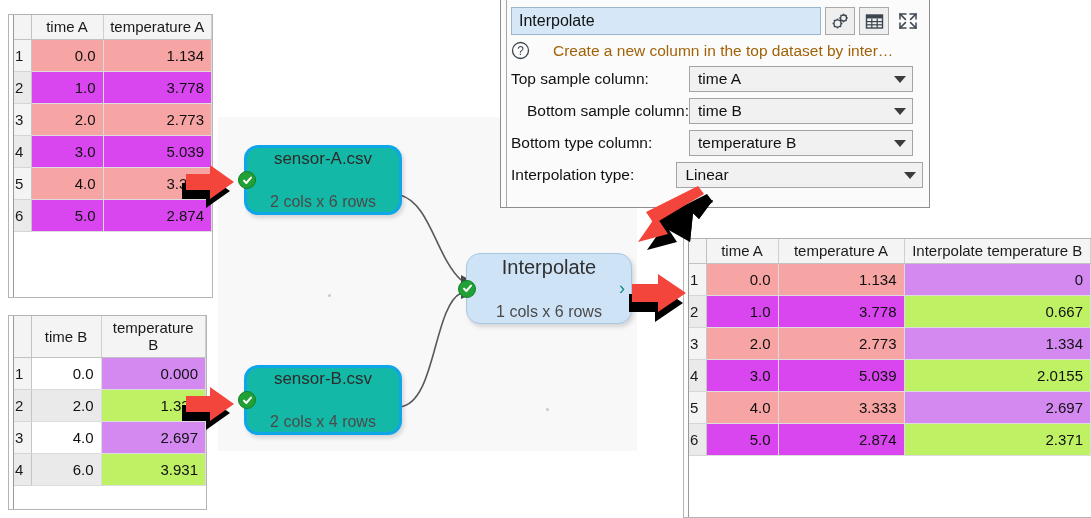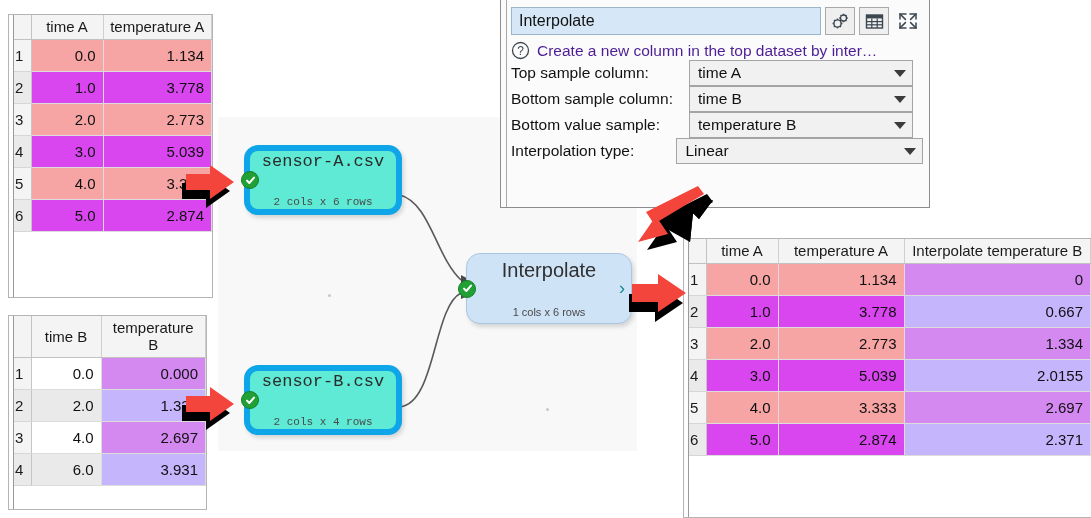--- a/index.html
+++ b/index.html
@@ -29,38 +29,38 @@
     white-space:nowrap;overflow:hidden;
   }
   .tbl td.rownum{
     background:#f4f4f4;color:#1a1a1a;text-align:left;padding-left:6px;
     border-right:1px solid #c5c5c5;border-bottom:1px solid #d6d6d6;
   }
   .tbl tr.alt td{background:#eaeaea;}
   .tbl td.red{background:#f7a4a4;}
   .tbl tr.alt td.red{background:#d946ef;}
   .tbl td.purple{background:#d389f0;}
-  .tbl tr.alt td.purple{background:#c4b5fd;}
+  .tbl tr.alt td.purple{background:#bef264;}
   .tbl td.blank{background:#ffffff;}
   .tbl tr.alt td.blank{background:#eaeaea;}
 
   
   #canvas{
     position:absolute;left:218px;top:117px;width:419px;height:334px;
     background:#f8f8f8;overflow:hidden;
   }
   #canvas .dot{position:absolute;width:3px;height:3px;background:#c9c9c9;border-radius:50%;}
   .node{
     position:absolute;border-radius:14px;box-sizing:border-box;
     box-shadow:2px 3px 4px rgba(0,0,0,0.14);
     display:flex;flex-direction:column;align-items:center;justify-content:center;
   }
   .node .title{font-size:17px;color:#2b2b2b;line-height:1;}
-  .node .sub{font-size:11px;color:#4a4a4a;margin-top:27px;line-height:1;}
-  .node.csv{background:#5eead4;border:6px solid #0ea5e9;font-family:Liberation Mono, monospace;}
+  .node .sub{font-size:16px;color:#4a4a4a;margin-top:27px;line-height:1;}
+  .node.csv{background:#14b8a6;border:3px solid #0ea5e9;}
   .node.op{background:#cfe3f7;border:1px solid #a9c6e2;}
   .node.op .title{font-size:20px;color:#303030;}
   .badge{
     position:absolute;left:-9px;top:50%;margin-top:-9px;width:18px;height:18px;border-radius:50%;
     background:#21a036;border:1px solid #148027;box-sizing:border-box;
     display:flex;align-items:center;justify-content:center;
   }
   .badge svg{display:block;}
   .outmark{position:absolute;right:6px;top:50%;margin-top:-10px;font-size:18px;color:#14898f;line-height:1;}
 
@@ -76,22 +76,22 @@
     flex:1;height:28px;line-height:26px;box-sizing:border-box;
     background:#d6e8f7;border:1px solid #9ab6cc;
     font-size:16px;color:#111;padding:0 7px;
   }
   .tbtn{
     width:30px;height:28px;box-sizing:border-box;background:#efefef;border:1px solid #a9a9a9;
     display:flex;align-items:center;justify-content:center;
   }
   .tbtn.flat{background:transparent;border:none;}
   .helprow{display:flex;align-items:center;gap:7px;margin-top:6px;}
-  .helprow .txt{font-size:15.5px;color:#4c1d95;white-space:nowrap;overflow:hidden;}
-  .frow{display:flex;align-items:center;}
+  .helprow .txt{font-size:15.5px;color:#a16207;white-space:nowrap;overflow:hidden;margin-left:16px;}
+  .frow{display:flex;align-items:center;margin-top:6px;}
   .frow .lbl{font-size:15.5px;color:#111;white-space:nowrap;}
   .combo{
     height:26px;box-sizing:border-box;background:#f1f1f1;border:1px solid #a4a4a4;
     display:flex;align-items:center;padding:0 6px 0 8px;font-size:15.5px;color:#111;
   }
   .combo .cv{flex:1;white-space:nowrap;overflow:hidden;}
   .combo .carat{width:0;height:0;border-left:6px solid transparent;border-right:6px solid transparent;border-top:7px solid #3b3b3b;}
 
   
   .arrow{position:absolute;}
@@ -359,29 +359,29 @@
 
     <div class="frow">
       <div class="lbl" style="width:178px;">Top sample column:</div>
       <div class="combo" style="width:224px;">
         <span class="cv">time A</span>
         <span class="carat"></span>
       </div>
     </div>
 
     <div class="frow">
-      <div class="lbl" style="width:178px;">Bottom sample column:</div>
+      <div class="lbl" style="width:178px;text-align:right;">Bottom sample column:</div>
       <div class="combo" style="width:224px;">
         <span class="cv">time B</span>
         <span class="carat"></span>
       </div>
     </div>
 
     <div class="frow">
-      <div class="lbl" style="width:178px;">Bottom value sample:</div>
+      <div class="lbl" style="width:178px;">Bottom type column:</div>
       <div class="combo" style="width:224px;">
         <span class="cv">temperature B</span>
         <span class="carat"></span>
       </div>
     </div>
 
     <div class="frow">
       <div class="lbl" style="width:178px;">Interpolation type:</div>
       <div class="combo" style="width:264px;">
         <span class="cv">Linear</span>

